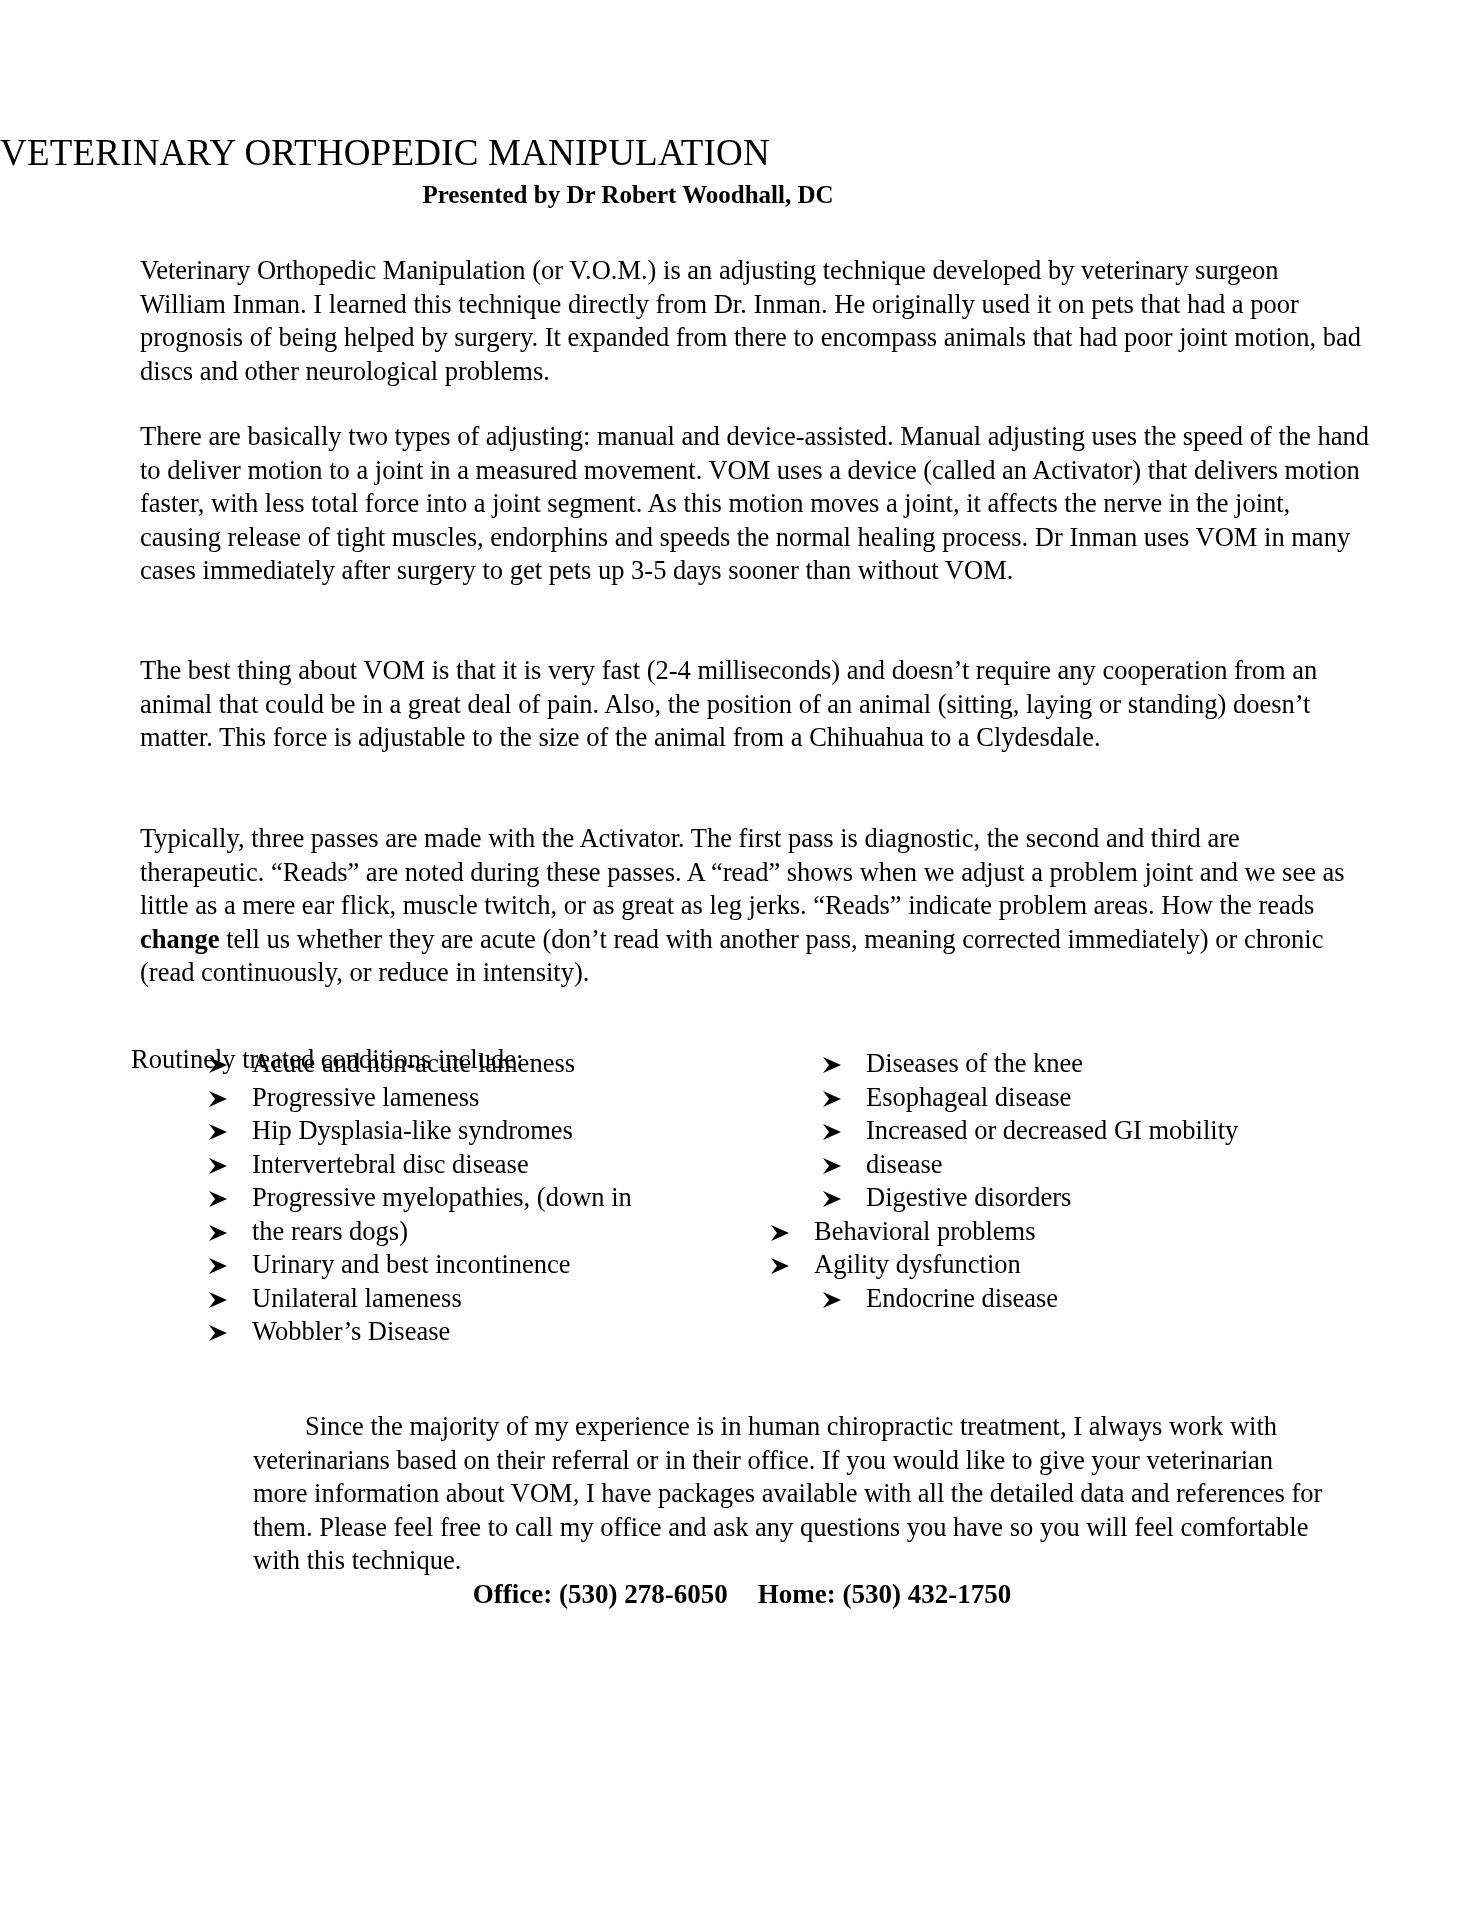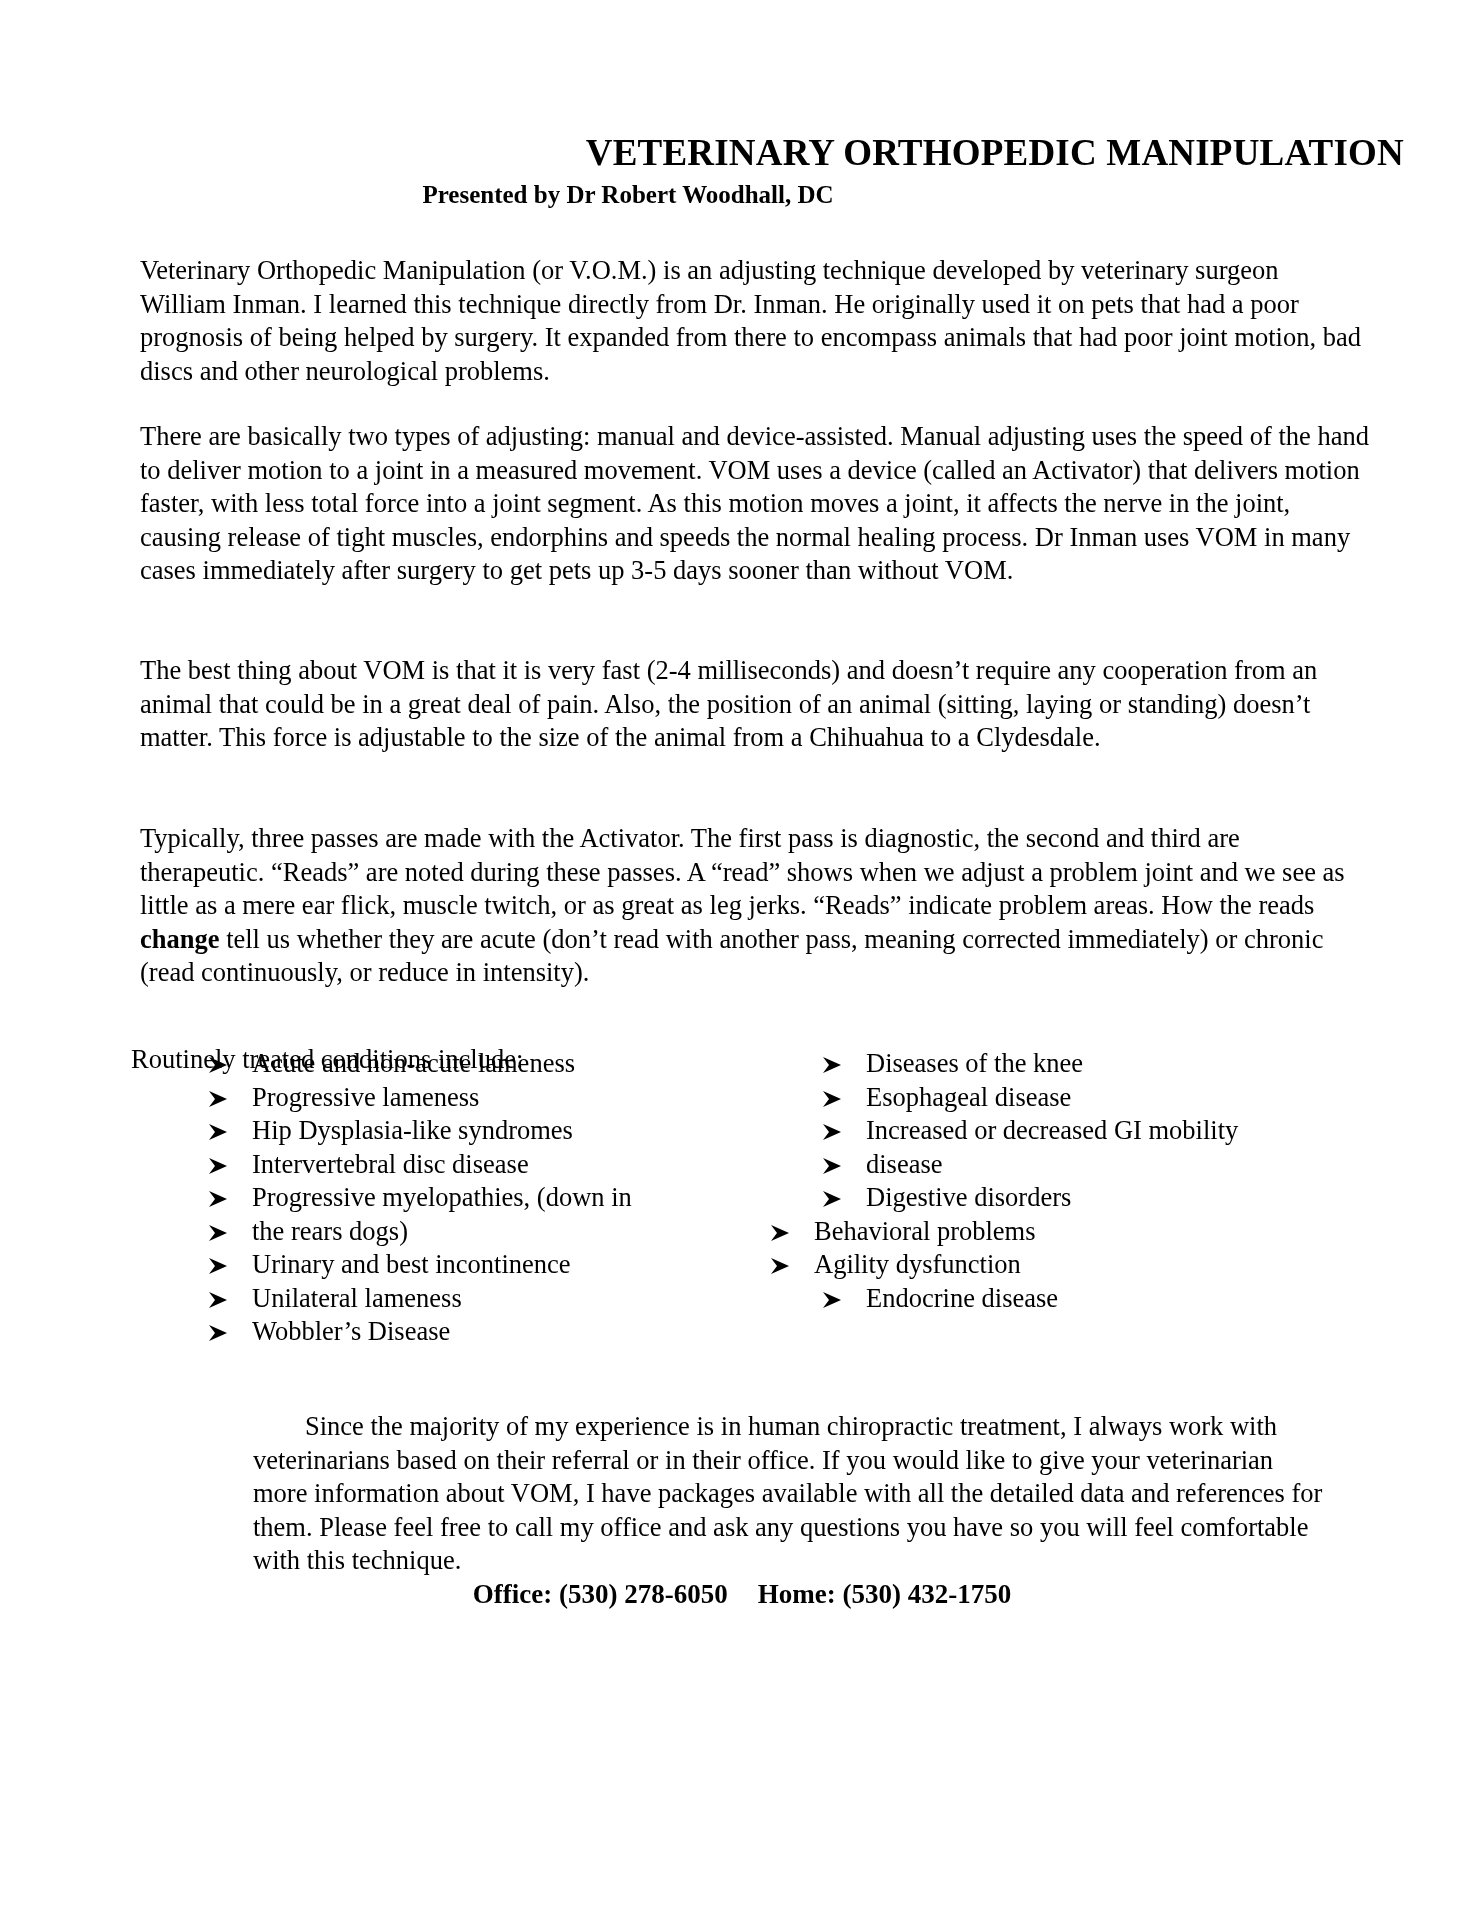--- a/index.html
+++ b/index.html
@@ -1,19 +1,19 @@
 <!DOCTYPE html>
 <html><head>
 <meta charset="utf-8">
 <style>
   html, body { margin:0; padding:0; background:#ffffff; }
   body { width:1484px; height:1920px; position:relative; overflow:hidden;
          font-family:"Liberation Serif", "DejaVu Serif", serif; color:#000; }
-  .title { position:absolute; top:133px; left:0; width:1404px; text-align:right;
-           font-weight:bold; font-size:37px; line-height:40px; letter-spacing:0.2px; }
+  .title { position:absolute; top:133px; left:0; width:1404px; text-align:left;
+           font-weight:normal; font-size:37px; line-height:40px; letter-spacing:0.2px; }
   .subtitle { position:absolute; top:180px; left:0; width:1256px; text-align:center;
               font-weight:bold; font-size:25px; line-height:30px; }
   .para { position:absolute; left:131px; width:1230px; font-size:26.5px; line-height:33.5px; margin:9px; }
   .p1 { top:245px; }
   .p2 { top:411px; }
   .p3 { top:645px; }
   .p4 { top:813px; }
   .list-intro { position:absolute; left:131px; top:1027px; font-size:26.5px; line-height:33.5px;margin-top:16px; }
   .list { position:absolute; margin:0; padding:0; list-style:none; font-size:26.5px; line-height:33.5px; }
   .list-left { left:208px; top:1047px; }

